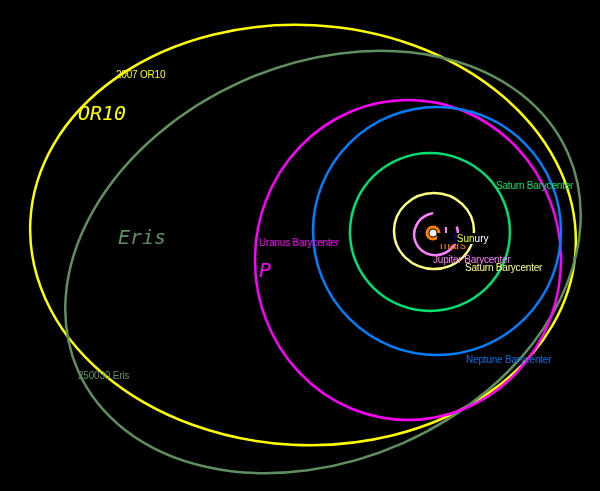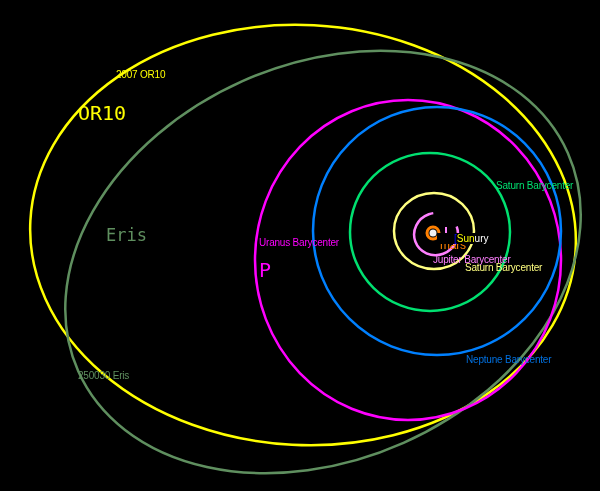--- a/index.html
+++ b/index.html
@@ -1,19 +1,19 @@
 <!DOCTYPE html>
 <html><head>
   <meta charset="utf-8">
   <style>
     html, body { margin: 0; padding: 0; background: #000000; }
     body { width: 600px; height: 491px; overflow: hidden; position: relative; font-family: "Liberation Sans", sans-serif; }
     #canvas { position: absolute; left: 0; top: 0; width: 600px; height: 491px; }
     .lbl { position: absolute; white-space: nowrap; font-family: Liberation Sans, sans-serif; font-size: 10px; line-height: 11px; letter-spacing: -0.2px; }
-    .big { position: absolute; white-space: nowrap; font-family: "DejaVu Sans Mono", "Liberation Mono", monospace; line-height: 1; }
+    .big { position: absolute; white-space: nowrap; font-family: "DejaVu Sans Mono", "Liberation Mono", monospace; line-height: 1; font-style: italic; }
     .sun-label { position: absolute; font-family: "Liberation Sans", sans-serif; font-size: 10px; line-height: 11px; background: #000; color: #ffff00; padding: 0 17px; }
     .sun-label .blue { color: #0000ff; }
   </style>
 </head>
 <body>
 
 <svg id="canvas" width="600" height="491" viewBox="0 0 600 491" xmlns="http://www.w3.org/2000/svg">
   <rect x="0" y="0" width="600" height="491" fill="#000000"></rect>
   <g id="orbits">
       <ellipse cx="303" cy="235" rx="273" ry="210" fill="none" stroke="#ffff00" stroke-width="2.5" transform="rotate(3 303 235)"></ellipse>
@@ -28,21 +28,21 @@
     <circle id="sun-outer" fill="none" stroke-width="3" cx="433" cy="233" r="6" stroke="#ff8000"></circle>
     <circle id="sun-inner" fill="#f0f0f0" cx="433" cy="233" r="3.5"></circle>
   </g>
 
   <line x1="446" y1="227" x2="446" y2="236" stroke="#ff80ff" stroke-width="2"></line>
 </svg>
 
 <div class="lbl" style="left:116px; top:69px; color:#ffff00;">2007 OR10</div>
 <div class="big" style="left:78px; top:103px; font-size:20px; color:#ffff00;">OR10</div>
 
-<div class="big" style="left:106px; top:227px; font-size:17px; color:#5f8f5f;">Eris</div>
+<div class="big" style="left:118px; top:227px; font-size:20px; color:#5f8f5f;">Eris</div>
 <div class="lbl" style="left:78px; top:370px; color:#5f8f5f;">250030 Eris</div>
 
 <div class="lbl" style="left:259px; top:237px; color:#ff00ff;">Uranus Barycenter</div>
 <div class="big" style="left:259px; top:260px; font-size:20px; color:#ff00ff;">P</div>
 
 <div class="lbl" style="left:496px; top:180px; color:#00e070;">Saturn Barycenter</div>
 <div class="lbl" style="left:433px; top:213px; color:#ff80ff;margin-top:41px;">Jupiter Barycenter</div>
 <div class="lbl" style="left:465px; top:262px; color:#ffff80;">Saturn Barycenter</div>
 <div class="lbl" style="left:466px; top:354px; color:#0070e0;">Neptune Barycenter</div>
 

